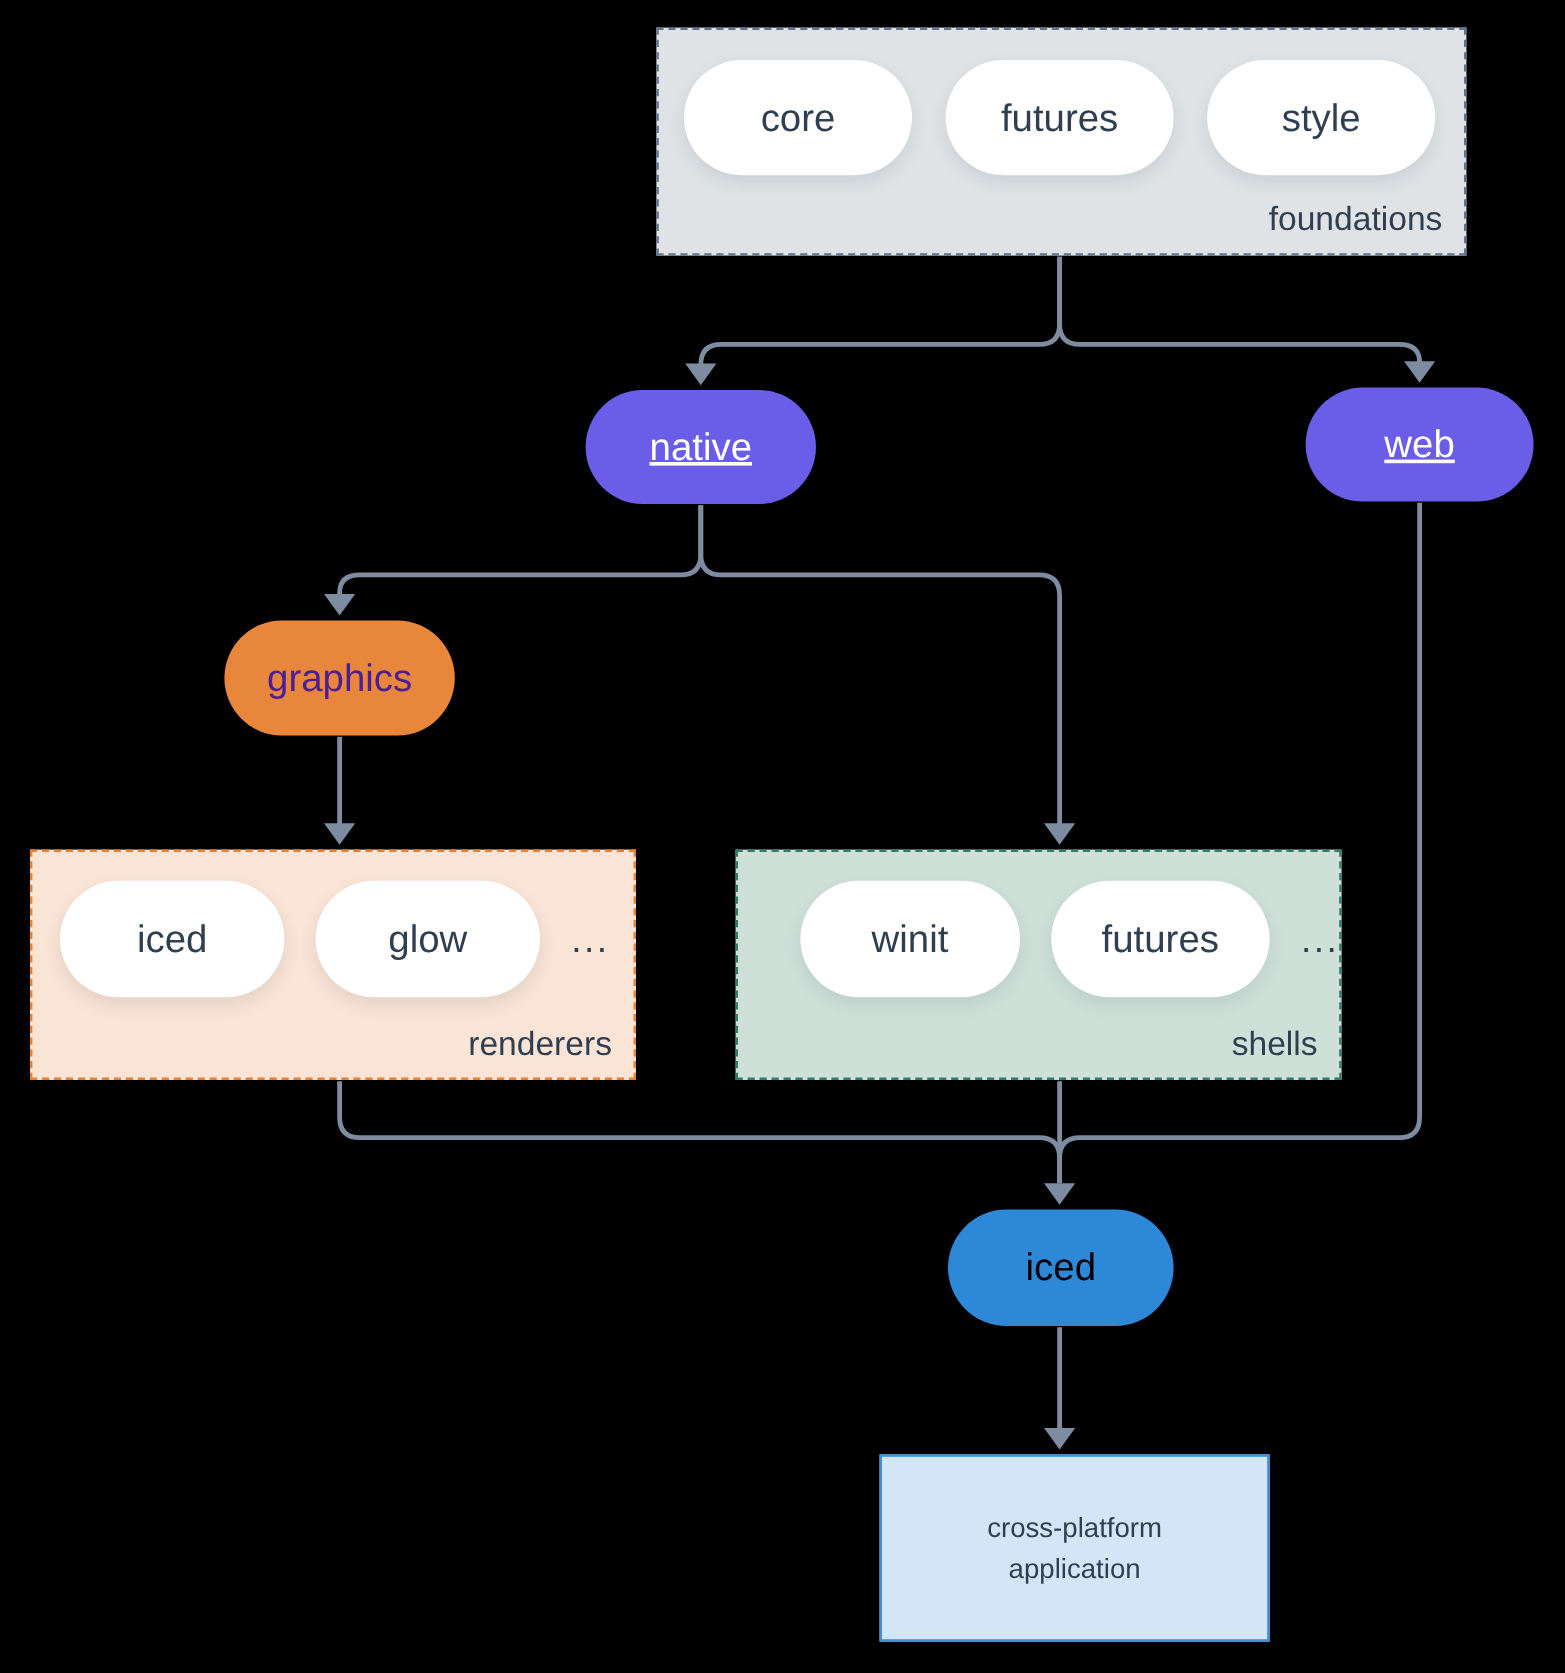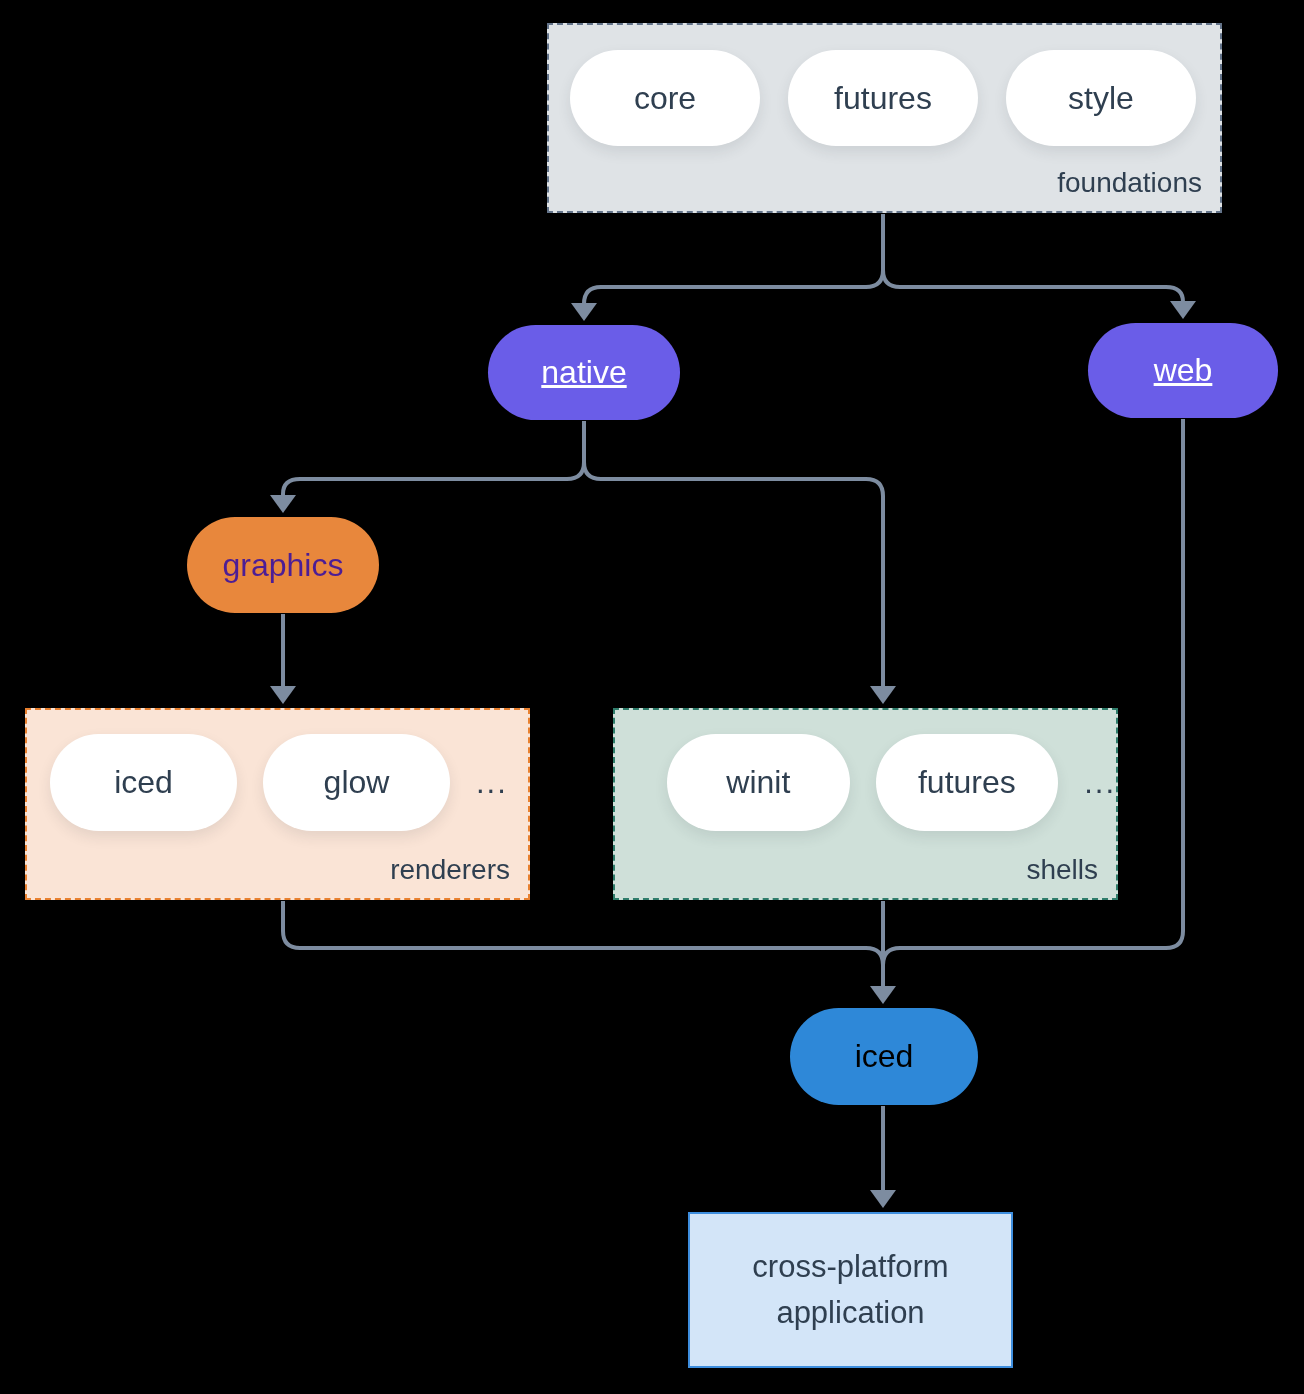--- a/index.html
+++ b/index.html
@@ -83,26 +83,26 @@
   .renderers .pill-row,.shells .pill-row{padding:24px 0 0 23px;gap:26px;}
   .renderers .pill,.shells .pill{width:187px;height:97px;}
 
   .node-native{left:488px;top:325px;width:192px;height:95px;}
   .node-web{left:1088px;top:323px;width:190px;height:95px;}
   .node-graphics{left:187px;top:517px;width:192px;height:96px;}
   .node-iced{left:790px;top:1008px;width:188px;height:97px;}
 
   .app-box{
     position:absolute;
-    left:688px;top:1212px;width:325px;height:156px;
+    left:733px;top:1212px;width:325px;height:156px;
     box-sizing:border-box;
     background:var(--app-bg);
     border:2px solid var(--app-border);
     display:flex;flex-direction:column;align-items:center;justify-content:center;
-    color:var(--ink);font-size:31px;line-height:1.5;
+    color:var(--ink);font-size:23px;line-height:1.5;
   }
 </style>
 </head>
 <body>
 
 <div class="canvas">
 
   <svg class="connectors" viewBox="0 0 1304 1394" aria-hidden="true">
 
     <path d="M 883 214 V 270 Q 883 287 866 287 H 601 Q 584 287 584 304 V 306"></path>

